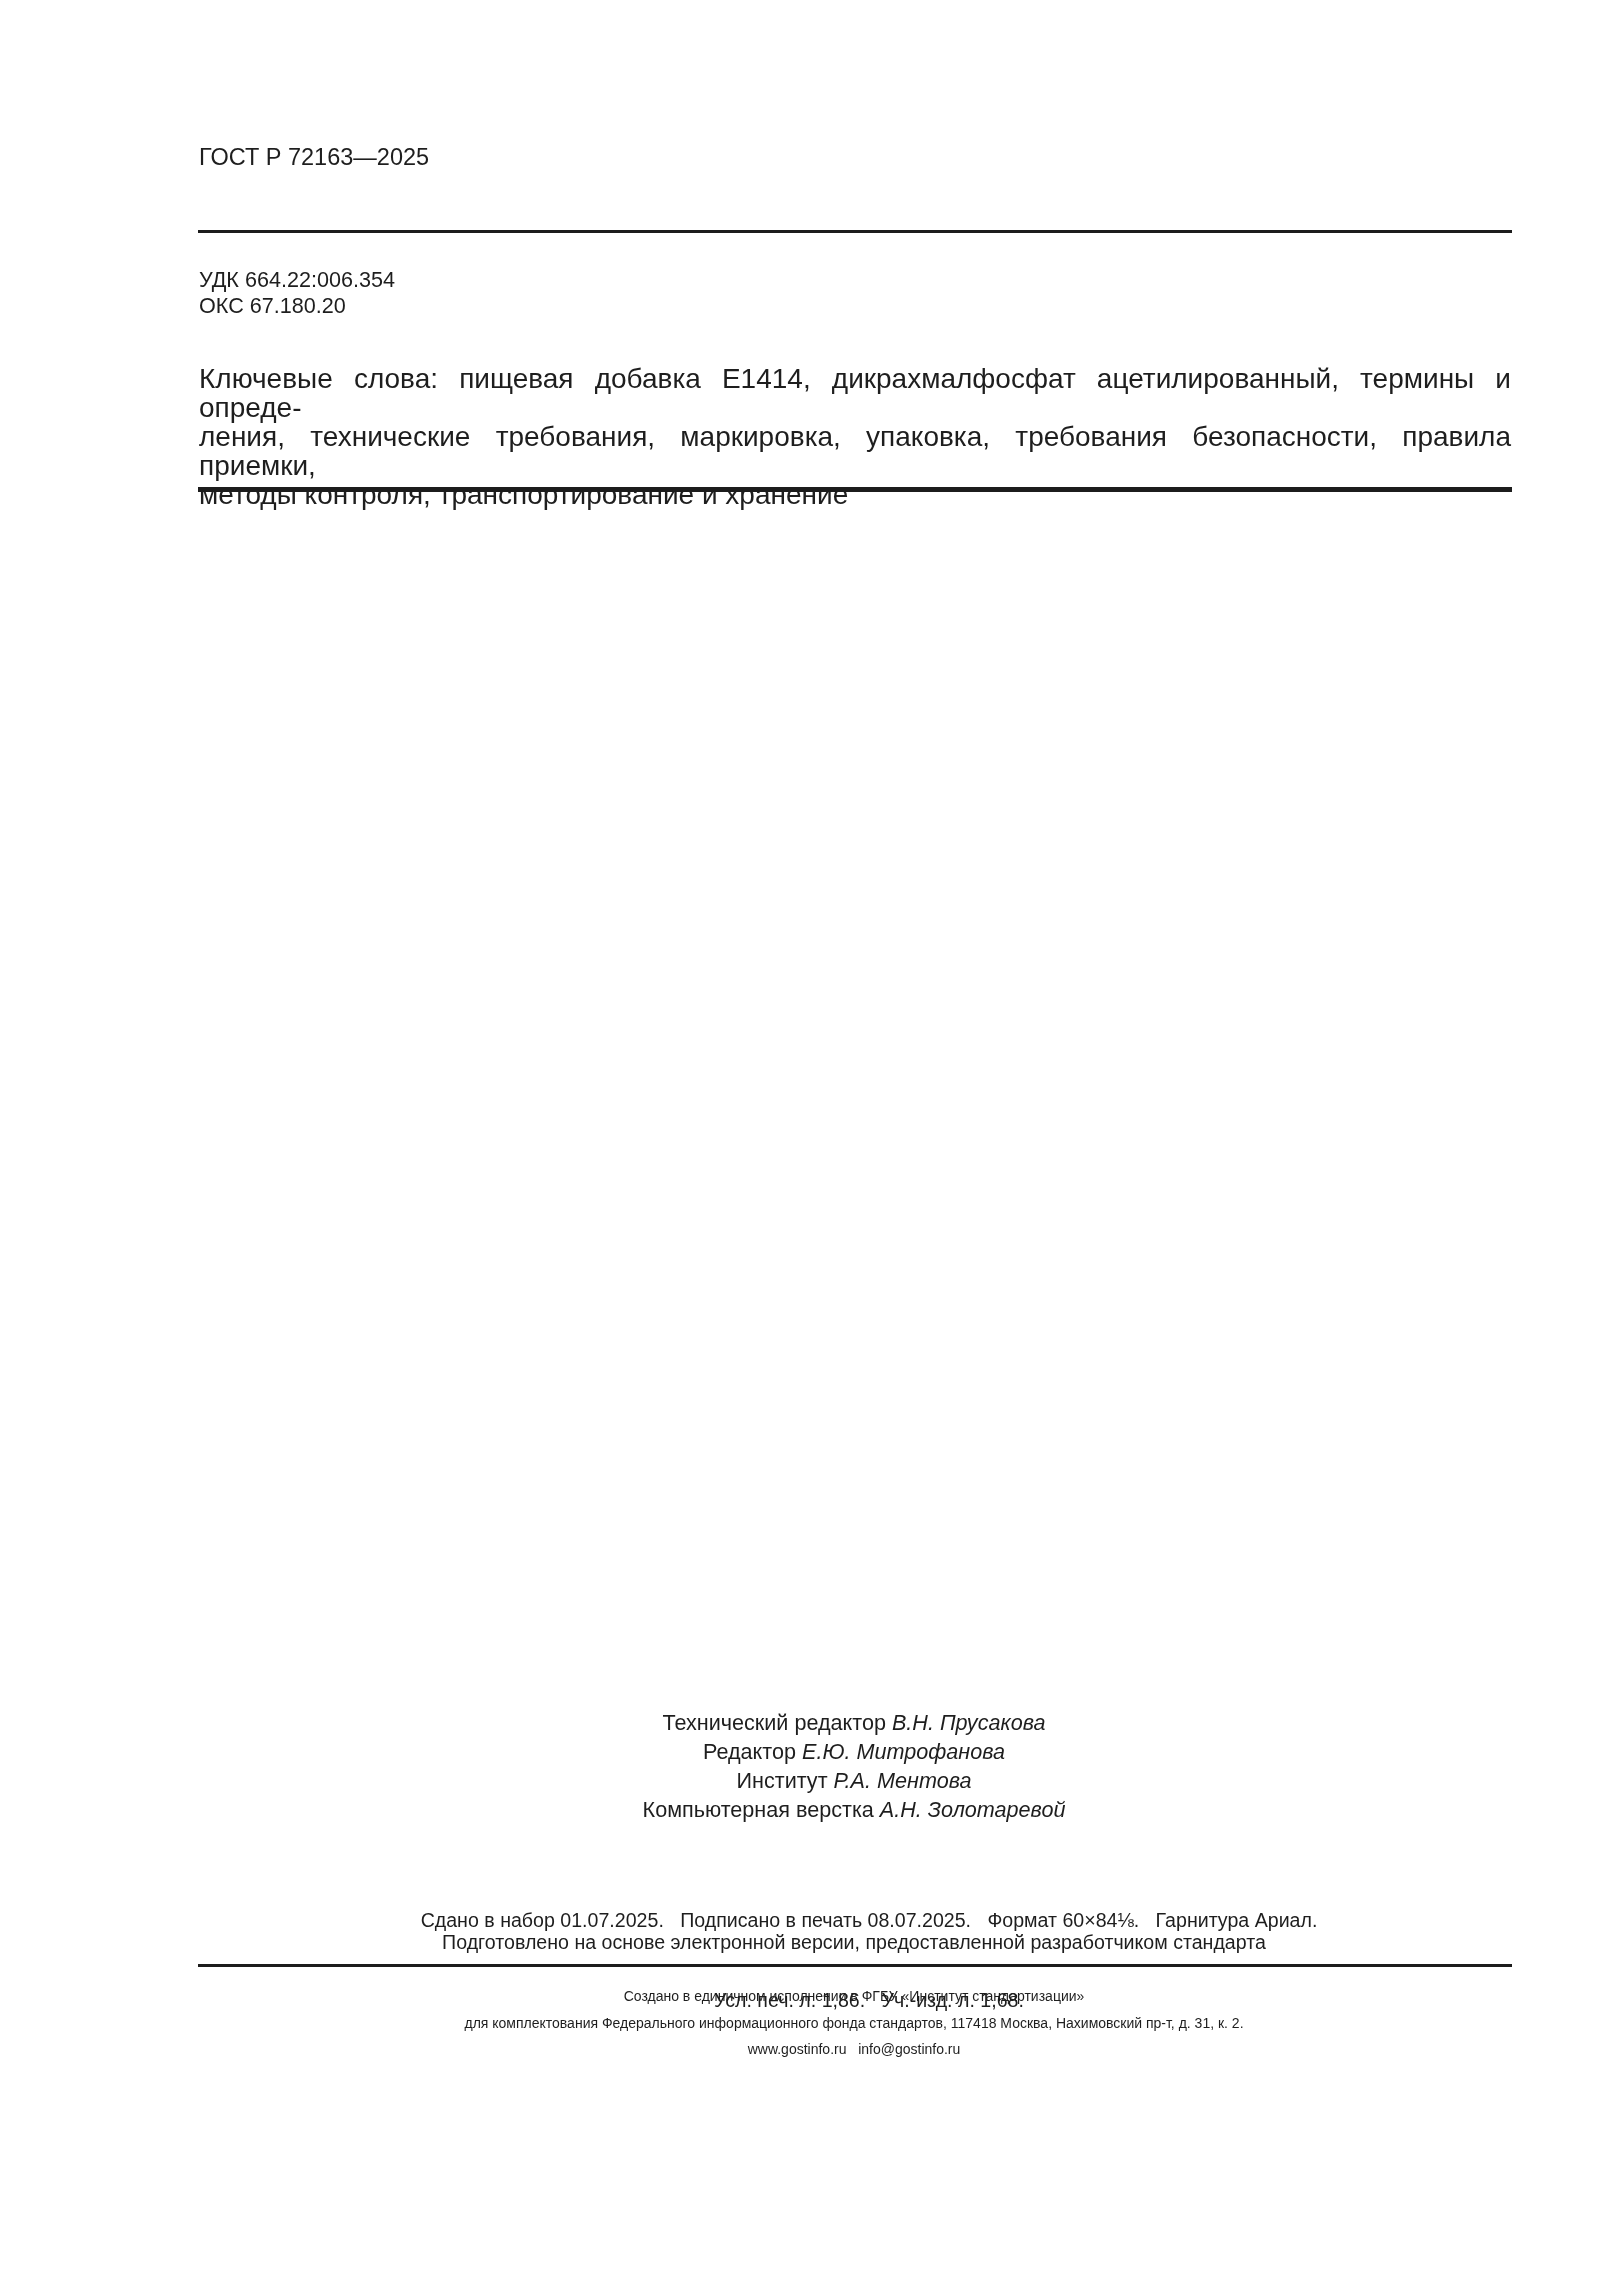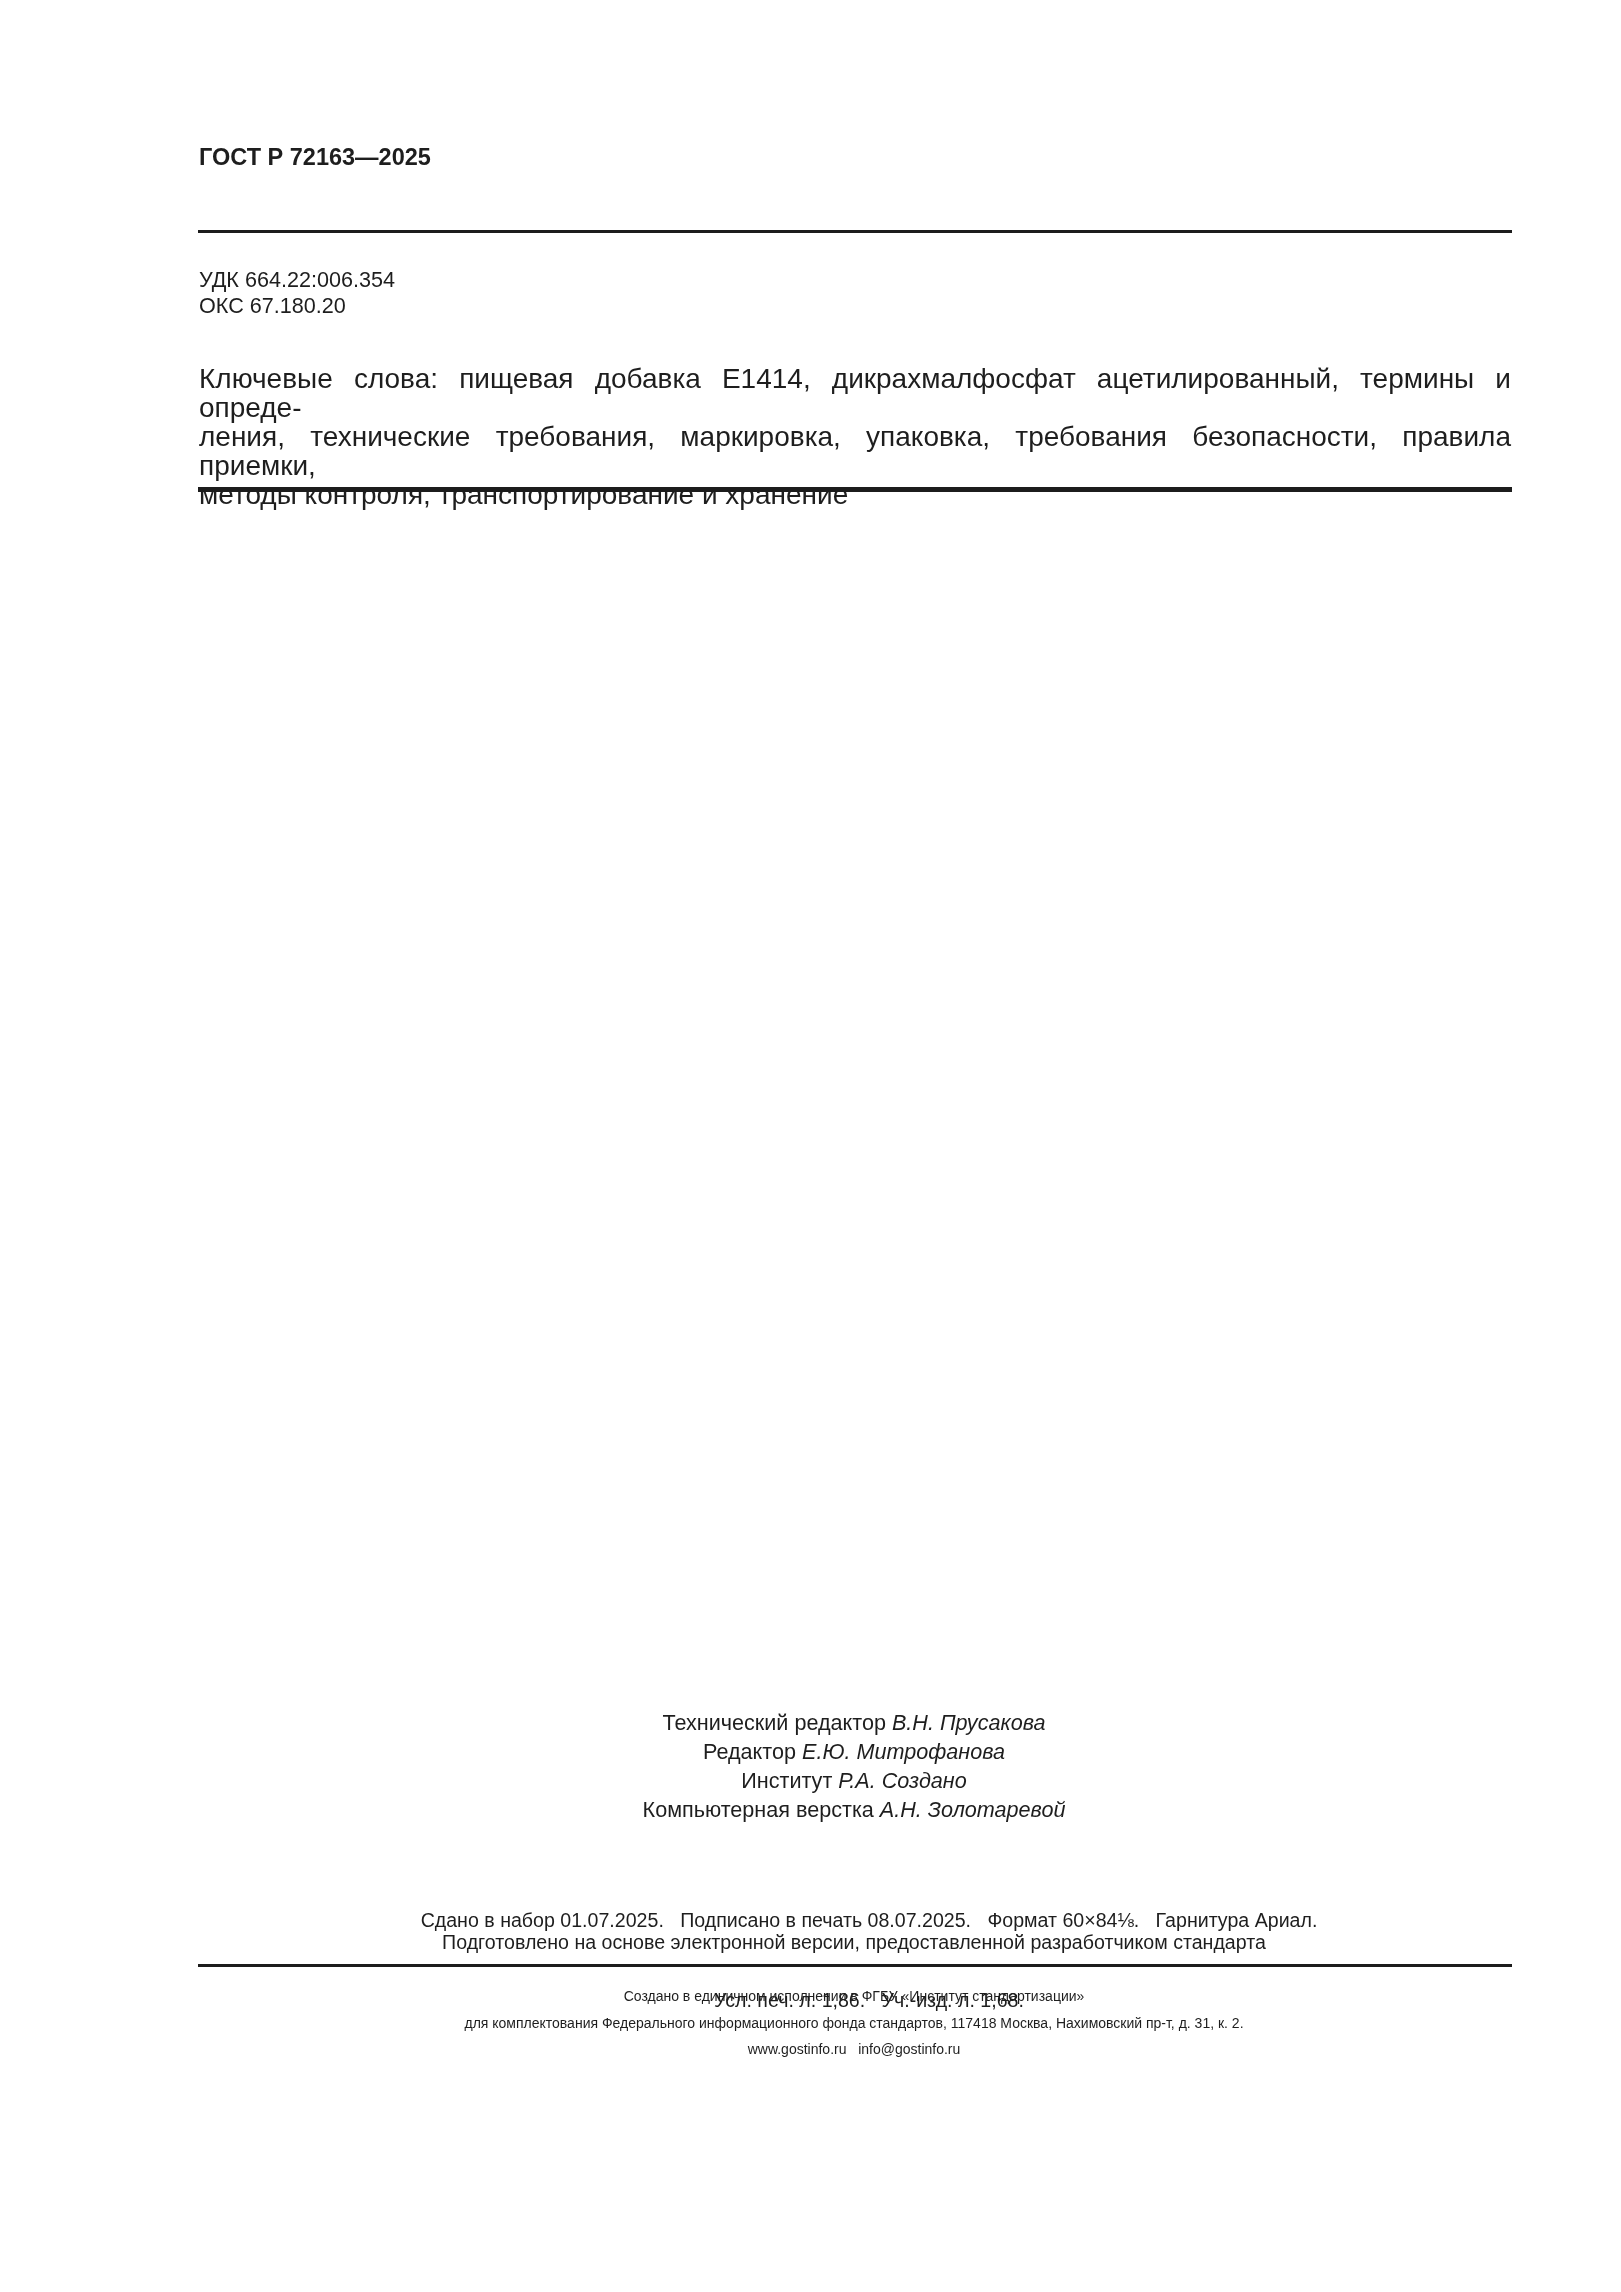--- a/index.html
+++ b/index.html
@@ -15,21 +15,21 @@
     font-family: "Liberation Sans", sans-serif;
     color: #1e1e1e;
     margin: 0 auto;
     overflow: hidden;
   }
   .doc-code {
     position: absolute;
     left: 199px;
     top: 144px;
     font-size: 23.5px;
-    font-weight: bold;
+    font-weight: normal;
     white-space: nowrap;
   }
   .rule {
     position: absolute;
     left: 198px;
     width: 1314px;
     background: #1c1c1c;
   }
   .rule-header   { top: 230px;  height: 2.9px; }
   .rule-keywords { top: 487px;  height: 4.9px; }
@@ -122,21 +122,21 @@
     <div>
       <span>Технический редактор</span>
       <span class="credit-name">В.Н. Прусакова</span>
     </div>
     <div>
       <span>Редактор</span>
       <span class="credit-name">Е.Ю. Митрофанова</span>
     </div>
     <div>
       <span>Институт</span>
-      <span class="credit-name">Р.А. Создано</span>
+      <span class="credit-name">Р.А. Ментова</span>
     </div>
     <div>
       <span>Компьютерная верстка</span>
       <span class="credit-name">А.Н. Золотаревой</span>
     </div>
   </div>
 
   <div class="imprint">
     <div>Сдано в набор 01.07.2025.   Подписано в печать 08.07.2025.   Формат 60×84⅛.   Гарнитура Ариал.</div>
     <div>Усл. печ. л. 1,86.   Уч.-изд. л. 1,68.</div>

